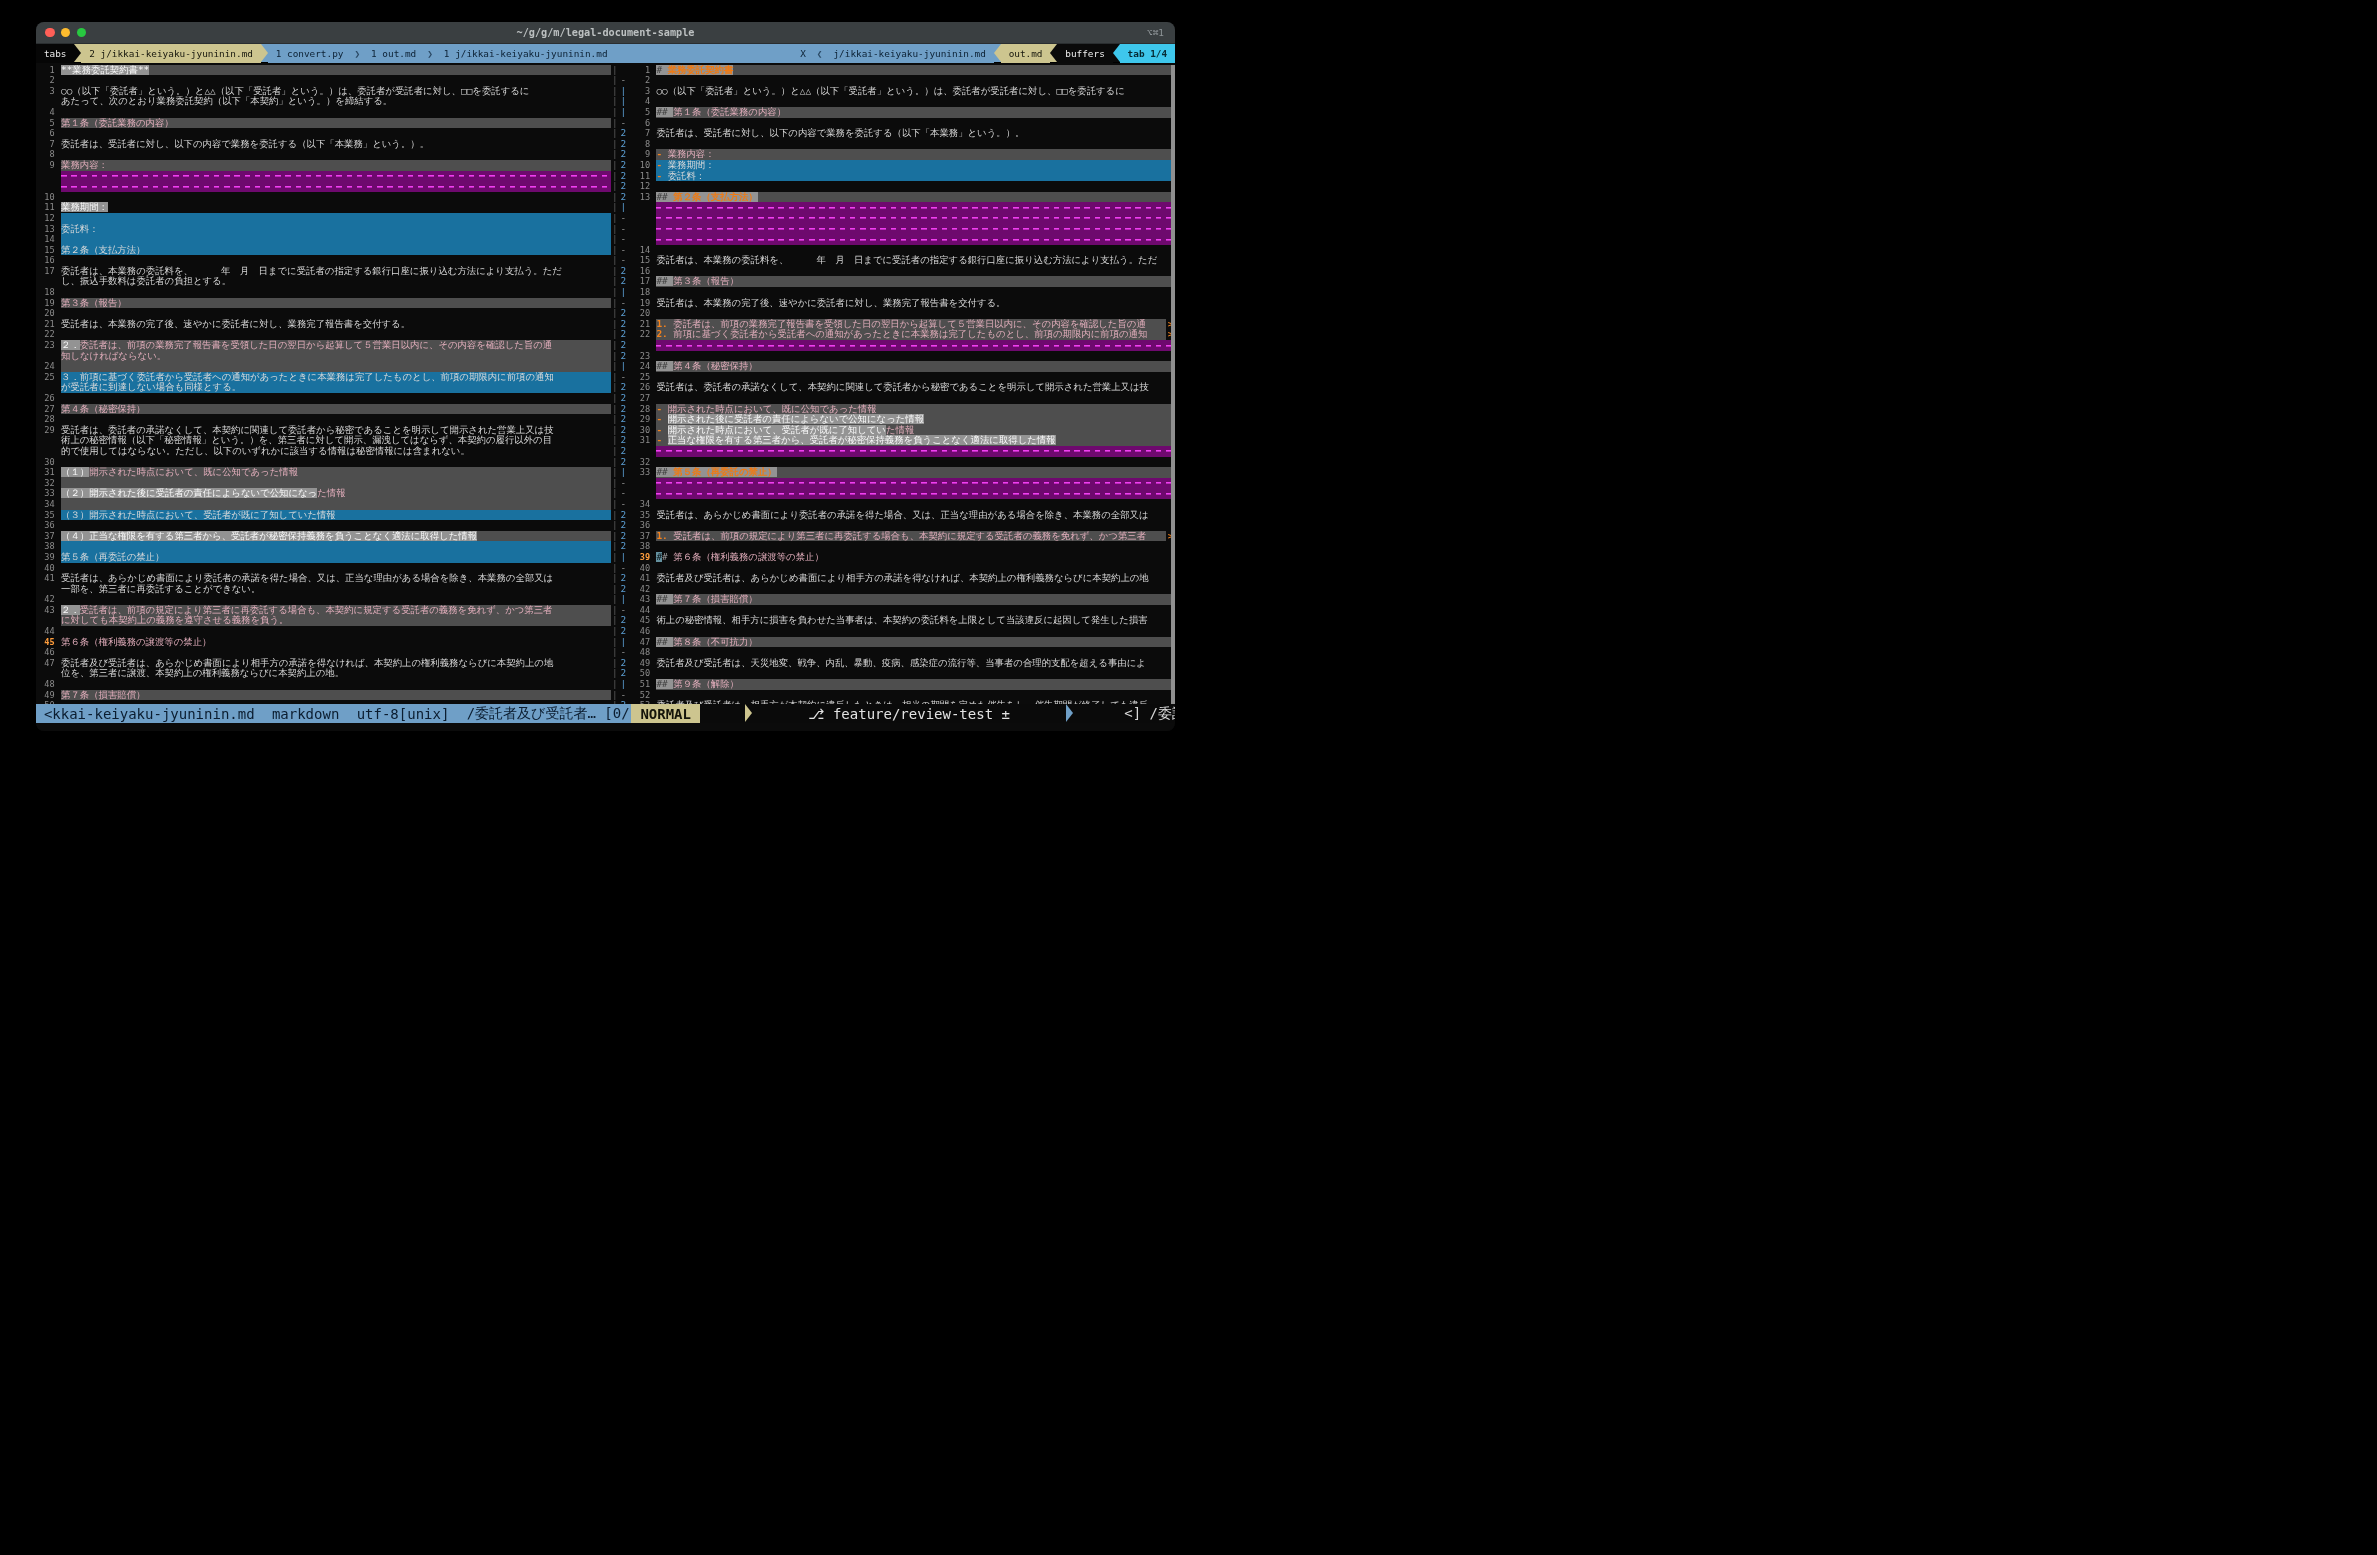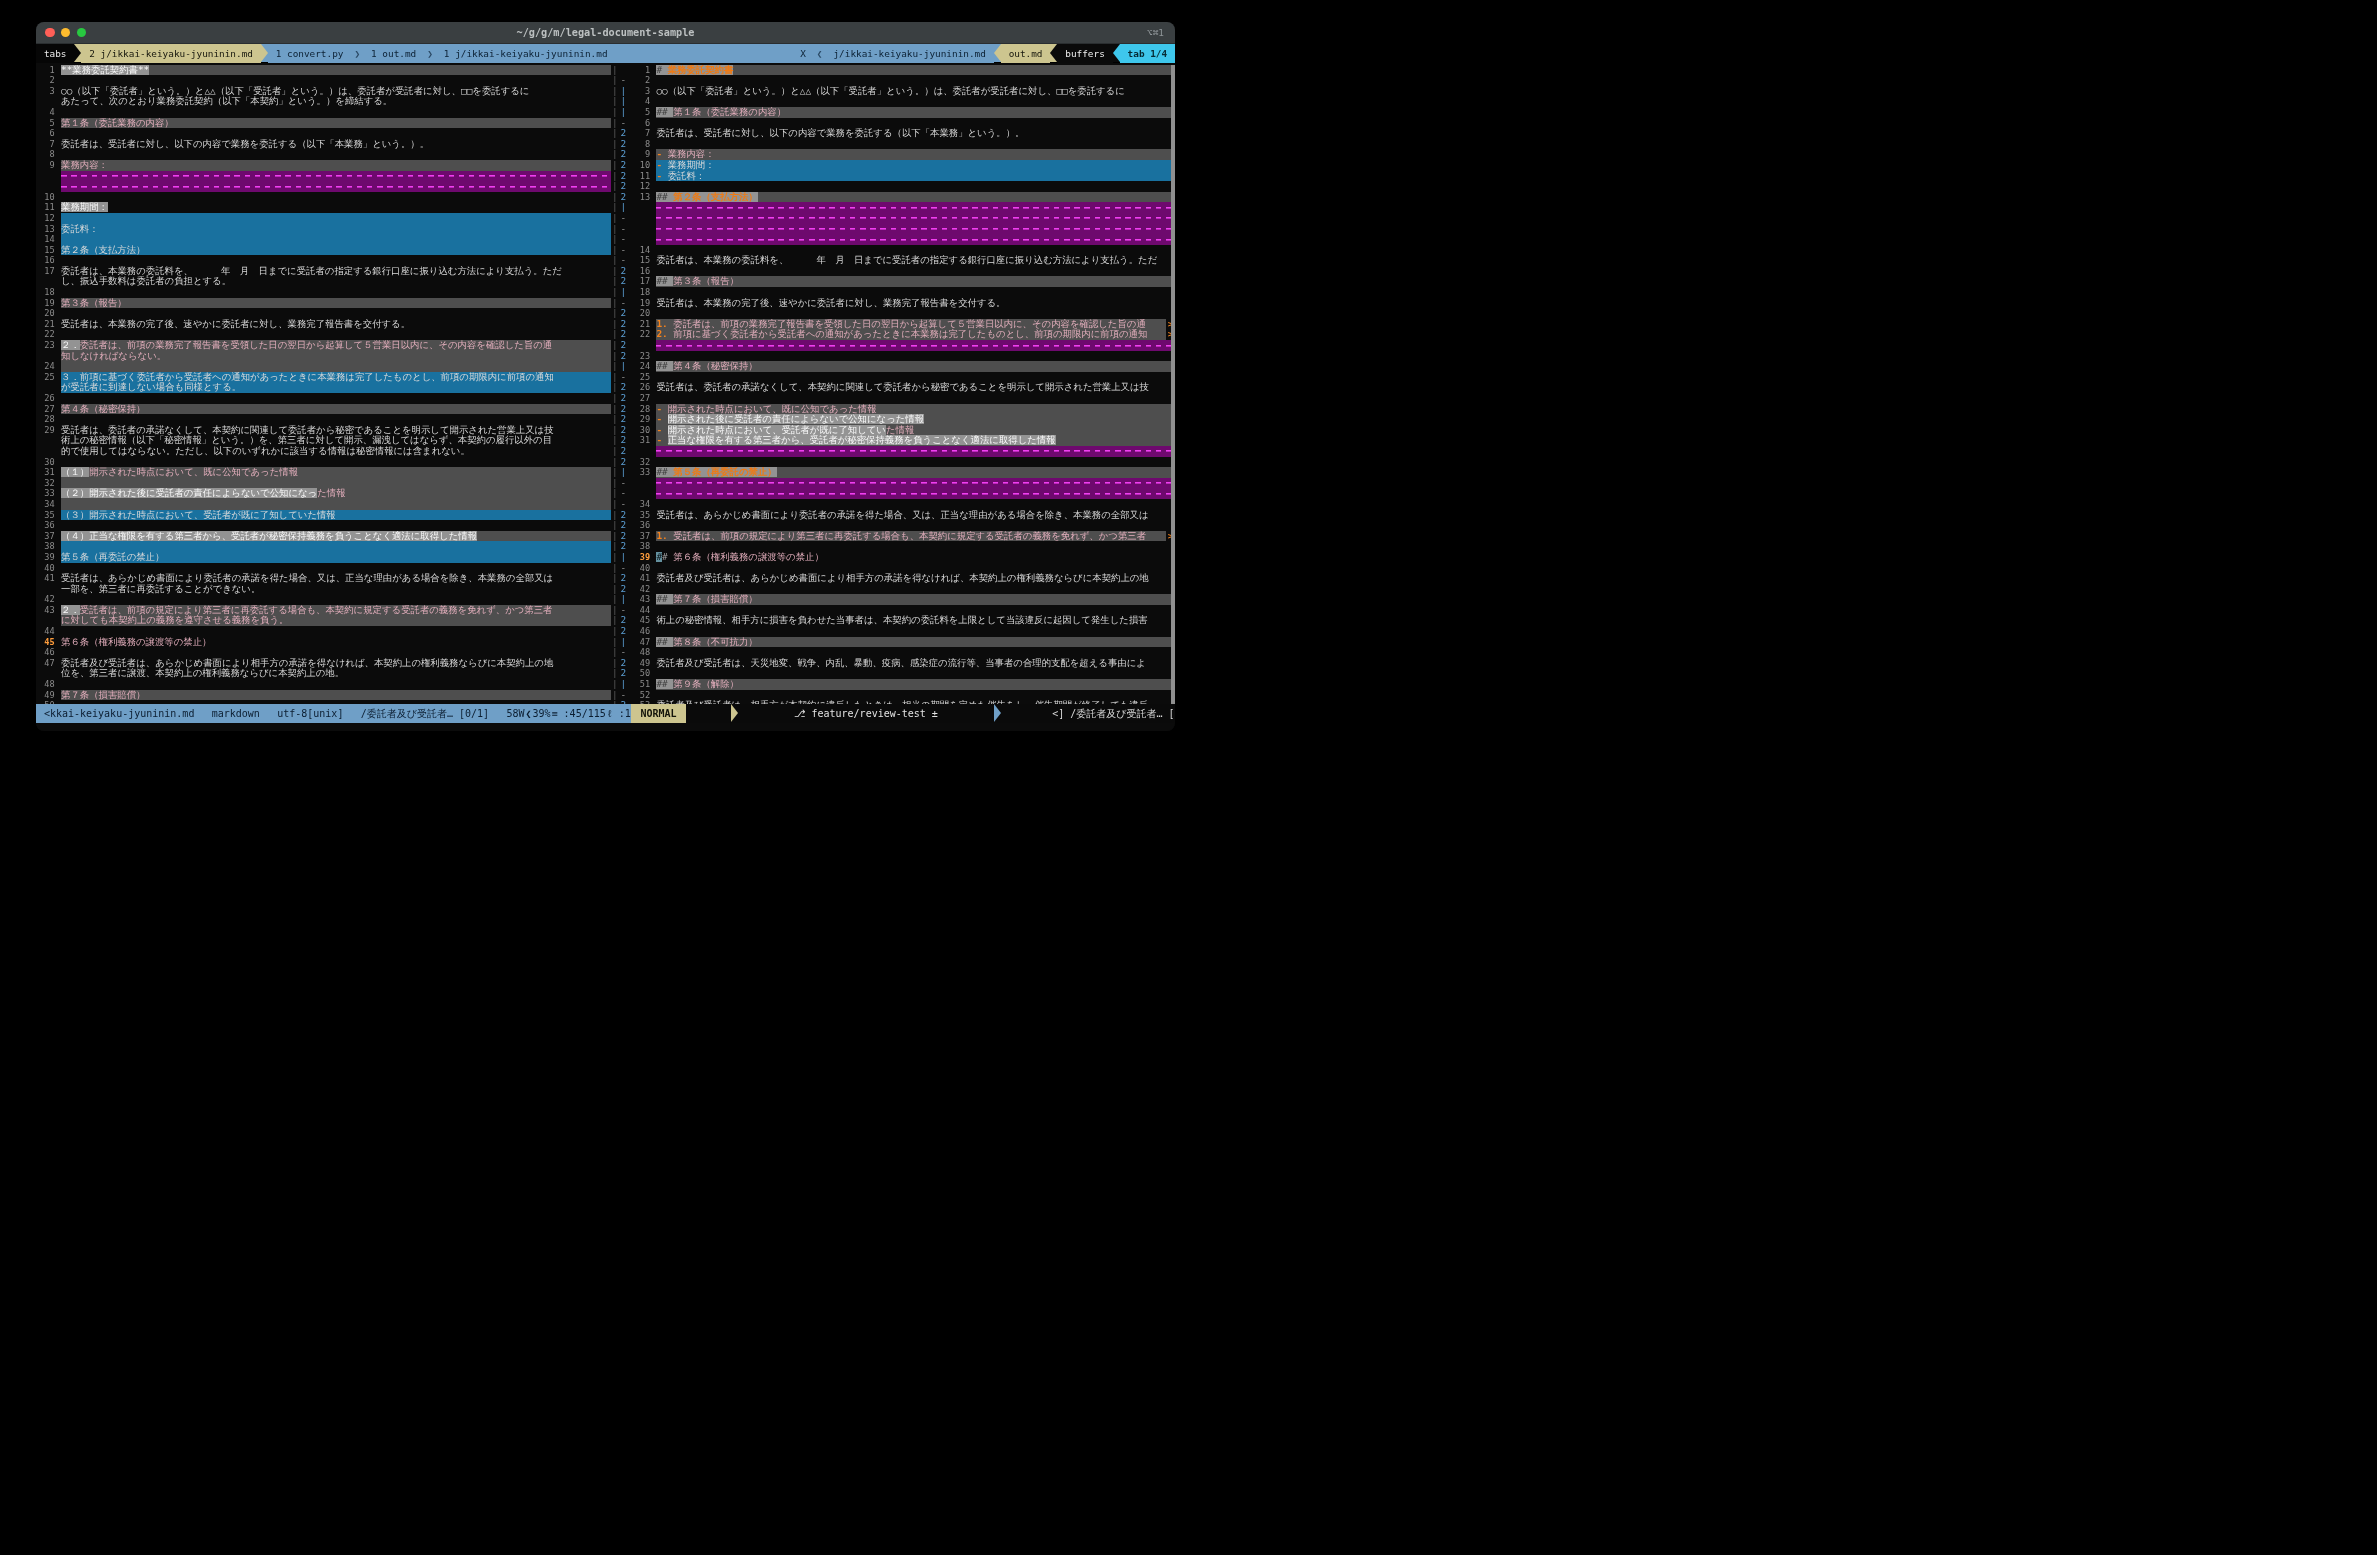--- a/index.html
+++ b/index.html
@@ -52,21 +52,21 @@
   .c-ch{background:#939393;color:#fbfbfb}
   .c-chd{background:#939393;color:#3f3f3f}
   .c-cho{background:#939393;color:#f07a12;font-weight:bold}
   .c-cur{background:#64919f;color:#081014}
   .row-end{flex:none;color:#f5831d;padding:0 1.6px;font-weight:bold}
   .gsep { width:7.9px; text-align:center; color:#5a5a5a; }
   .gfold { width:12.6px; text-align:left; padding-left:1.6px; }
   .gf-blue{color:#5c9fd4}.gf-dim{color:#9a9a9a}
   .scrollstrip { position:absolute; right:0; top:0; bottom:0; width:3.9px; background:#8f8f8f; }
   
-  .statusrow { height:19px; flex:none; display:flex; align-items:stretch; font-size:10px; }
+  .statusrow { height:19px; flex:none; display:flex; align-items:stretch; font-size:14px; }
   .status-left { width:595px; flex:none; background:#6f9fc7; color:#0b1d30;
     display:flex; align-items:center; padding:0 7.9px; gap:0; white-space:pre; overflow:hidden; }
   .sl-item { margin-right:17.3px; }
   .sl-right { margin-left:auto; display:flex; gap:1px; }
   .status-right { flex:1; display:flex; align-items:stretch; background:#0a0a0a;
     color:#d8d8d8; white-space:pre; overflow:hidden; min-width:0;gap:45px; }
   .mode-chip { background:#cdc58f; color:#14140a; font-weight:bold; display:flex;
     align-items:center; padding:0 9.4px; }
   .branch { display:flex; align-items:center; padding:0 11px; color:#e2e2e2; }
   .sr-search { display:flex; align-items:center; padding:0 6.3px; }

